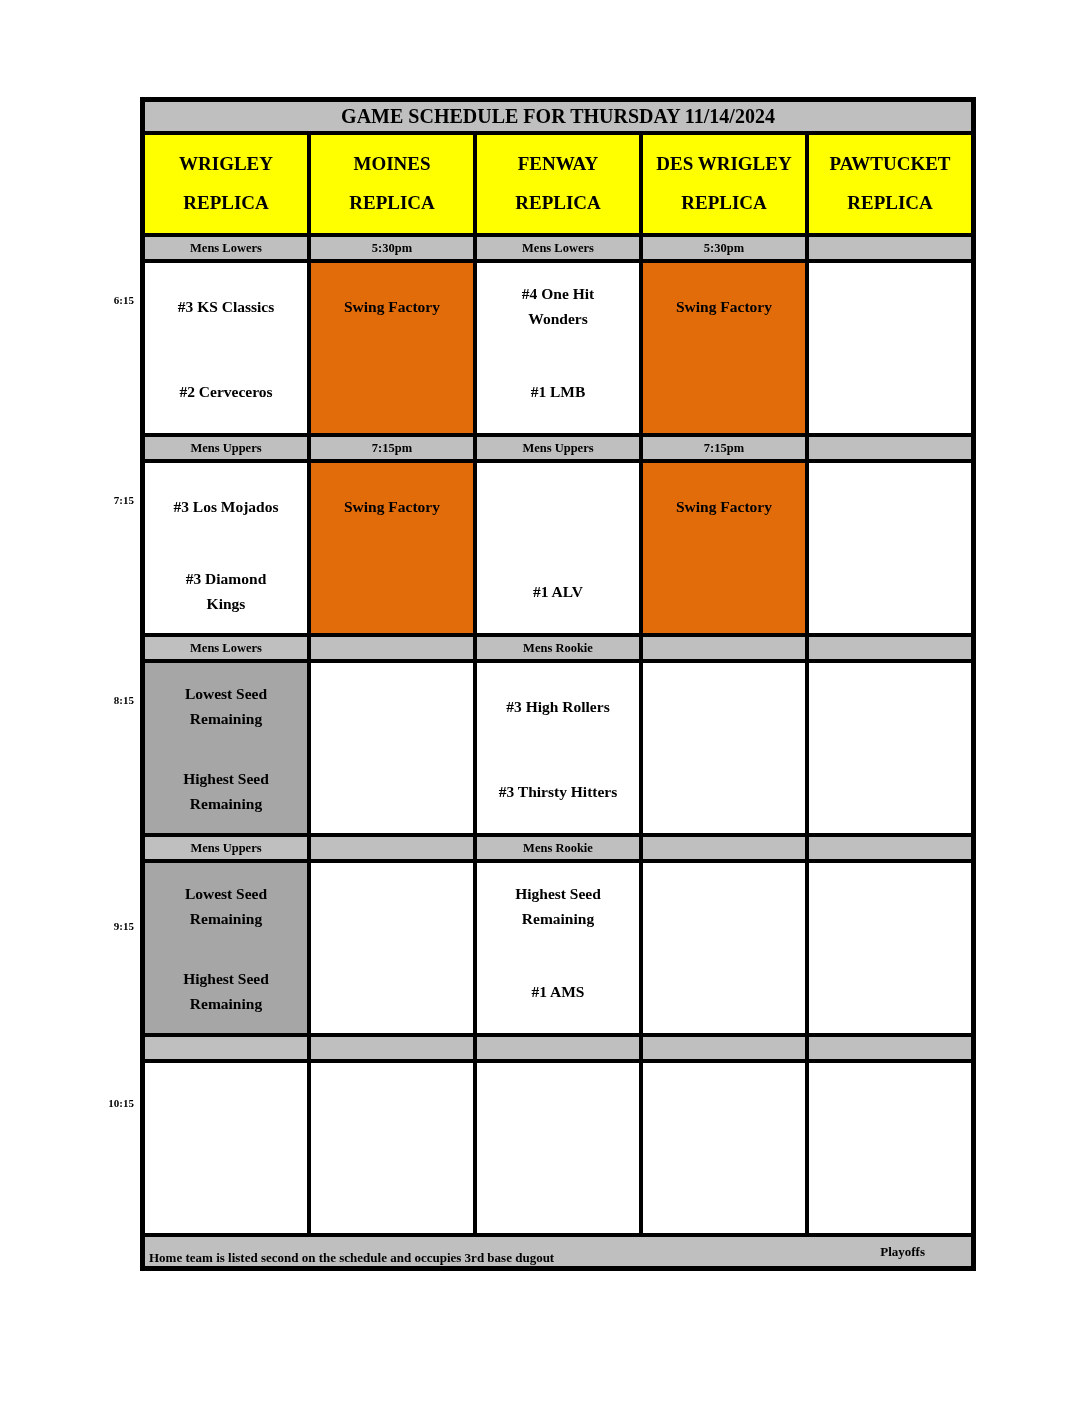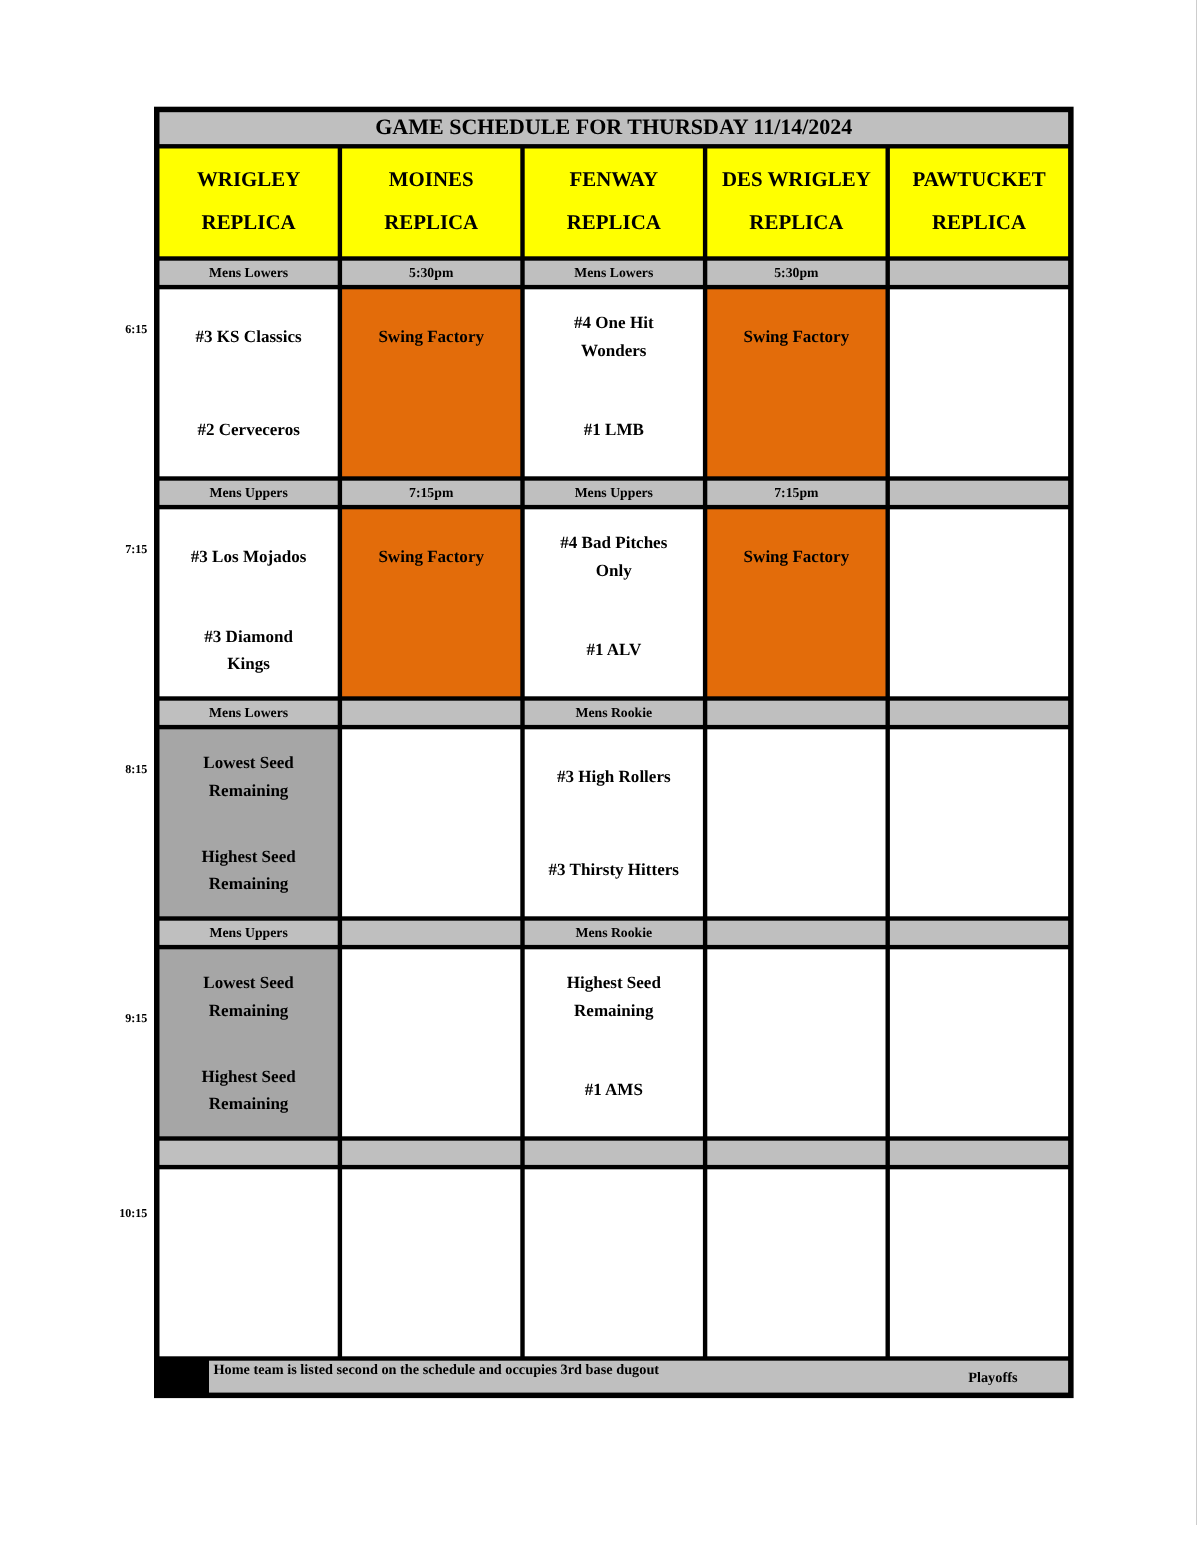--- a/index.html
+++ b/index.html
@@ -51,23 +51,23 @@
   .game-cell.bg-gray{background:var(--seed-gray);}
   .slot{
     position:absolute;left:2px;right:2px;text-align:center;
     transform:translateY(-50%);
     white-space:pre-line;line-height:1.6;
   }
   .slot-top{top:26%;}
   .slot-bottom{top:76%;}
   .footer-row{
     grid-column:1/-1;background:var(--header-gray);
-    display:flex;align-items:flex-start;
+    display:flex;align-items:flex-end;
     font-size:13px;position:relative;
-    padding-left:4px;box-sizing:border-box;margin-left:45px;
+    padding-left:4px;box-sizing:border-box;
   }
   .playoffs{
     position:absolute;right:46px;top:50%;transform:translateY(-50%);
   }
   .time-label{
     position:absolute;left:64px;width:70px;text-align:right;
     font-size:11px;
   }
 </style>
 </head>
@@ -131,22 +131,20 @@
       <div class="game-cell bg-white">
         <div class="slot slot-top">#3 Los Mojados</div>
         <div class="slot slot-bottom">#3 Diamond
 Kings</div>
       </div>
       <div class="game-cell bg-orange">
         <div class="slot slot-top">Swing Factory</div>
         <div class="slot slot-bottom"></div>
       </div>
       <div class="game-cell bg-white">
-        <div class="slot slot-top">#4 Bad Pitches
-Only</div>
         <div class="slot slot-bottom">#1 ALV</div>
       </div>
       <div class="game-cell bg-orange">
         <div class="slot slot-top">Swing Factory</div>
         <div class="slot slot-bottom"></div>
       </div>
       <div class="game-cell bg-white">
         <div class="slot slot-top"></div>
         <div class="slot slot-bottom"></div>
       </div>

